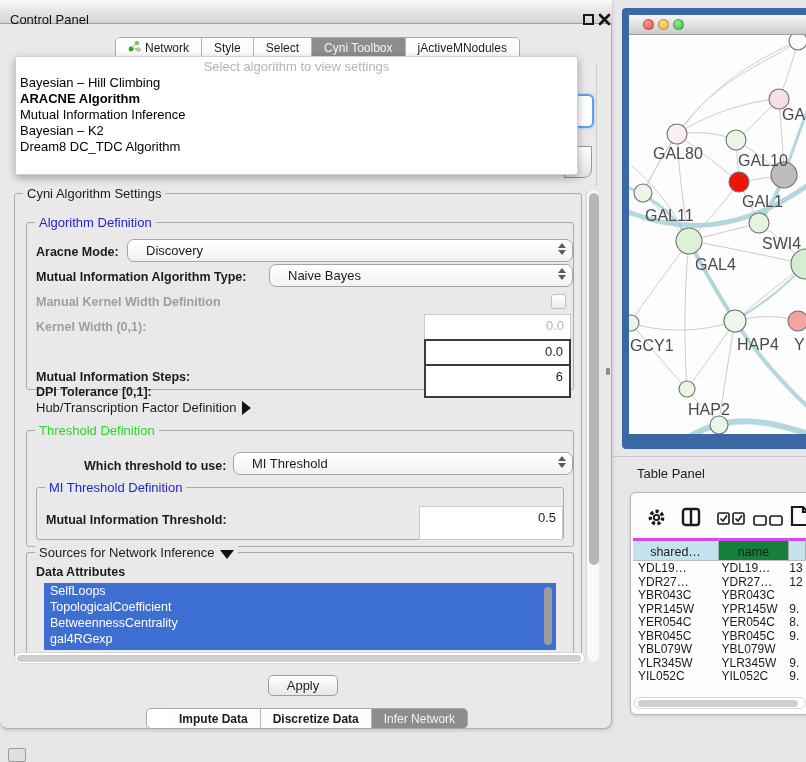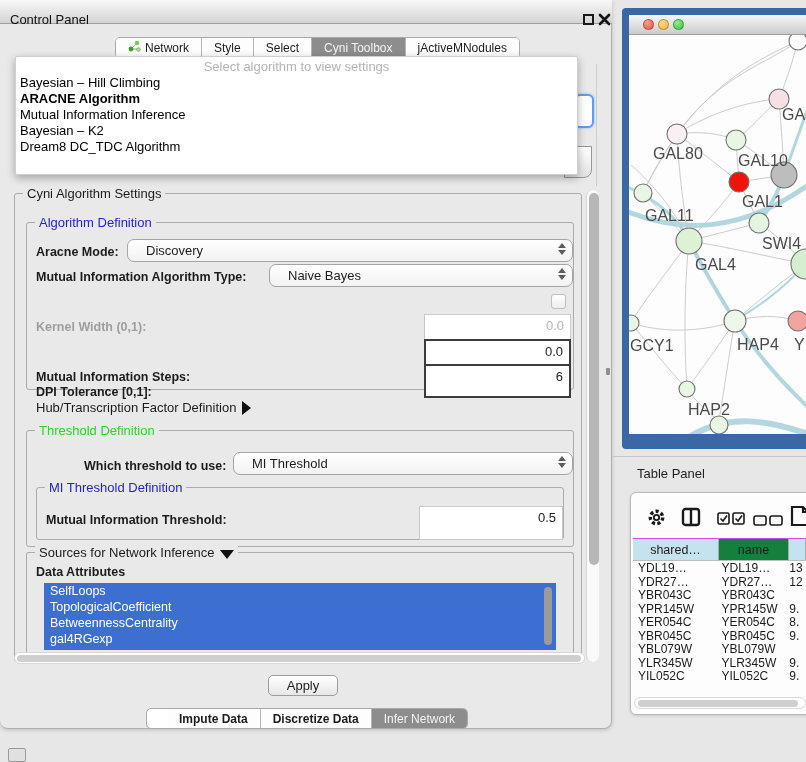--- a/index.html
+++ b/index.html
@@ -104,21 +104,21 @@
   .net-titlebar { left:629px; top:15px; width:177px; height:20px; background:linear-gradient(#f6f6f6,#cbcbcb); border-bottom:1px solid #9f9f9f; }
   .light { position:absolute; top:19px; width:11px; height:11px; border-radius:50%; border:1px solid rgba(0,0,0,.25); }
 
   
   .tp-divider { left:612px; top:456px; width:194px; height:1px; background:#c6c6c6; }
   .tp-title { left:637px; top:466px; font-size:13px; color:#222; }
   .table-win {
     left:630px; top:492px; width:200px; height:223px; background:#fdfdfd;
     border:1px solid #b9b9b9; border-radius:6px; box-shadow:0 1px 3px rgba(0,0,0,.15);
   }
-  .th-cell { position:absolute; top:538px; height:23px; border-right:1px solid #a9a9a9; border-top:1px solid #d946ef; border-bottom:1px solid #bdbdbd; font-size:12.5px; text-align:center; line-height:22px; }
+  .th-cell { position:absolute; top:538px; height:23px; border-right:1px solid #a9a9a9; border-top:3px solid #d946ef; border-bottom:1px solid #bdbdbd; font-size:12.5px; text-align:center; line-height:22px; }
   .th-blue { background:#c5e3ee; }
   .th-gray { background:#15803d; }
   .tbl-rows { position:absolute; left:633px; top:562px; width:173px; height:119px; overflow:hidden; }
   .tbl-row { display:flex; height:13.5px; font-size:12px; line-height:13.5px; }
   .td1 { width:86px; padding-left:5px; } .td2 { width:70px; padding-left:4px; } .td3 { width:20px; padding-left:3px; }
 
   .mini-icon { left:8px; top:748px; width:18px; height:14px; border:1px solid #9a9a9a; background:#e0e0e0; border-radius:2px; }
   .splitter-dot { left:606px; top:368px; width:4px; height:7px; background:#8f8f8f; border-radius:1px; }
   .top-tick { left:8px; top:0; width:1px; height:6px; background:#a9a9a9; }
 
@@ -204,20 +204,21 @@
 
   <div class="lbl" style="left:36px; top:270px;">Mutual Information Algorithm Type:</div>
   <div class="combo" style="left:269px; top:264px; width:304px;">
     <span>Naive Bayes</span>
     <span class="arrows">
         <span class="tri-up"></span>
         <span class="tri-down"></span>
       </span>
   </div>
 
+  <div class="lbl disabled" style="left:36px; top:295px;">Manual Kernel Width Definition</div>
   <div class="checkbox" style="left:551px; top:294px;"></div>
 
   <div class="lbl disabled" style="left:36px; top:320px;">Kernel Width (0,1):</div>
   <div class="field disabled" style="left:424px; top:314px; width:147px;">0.0</div>
 
   <div class="lbl" style="left:36px; top:345px;margin-top:40px;">DPI Tolerance [0,1]:</div>
   <div class="field dark" style="left:424px; top:339px; width:147px;">0.0</div>
 
   <div class="lbl" style="left:36px; top:370px;">Mutual Information Steps:</div>
   <div class="field dark" style="left:424px; top:364px; width:147px;">6</div>

